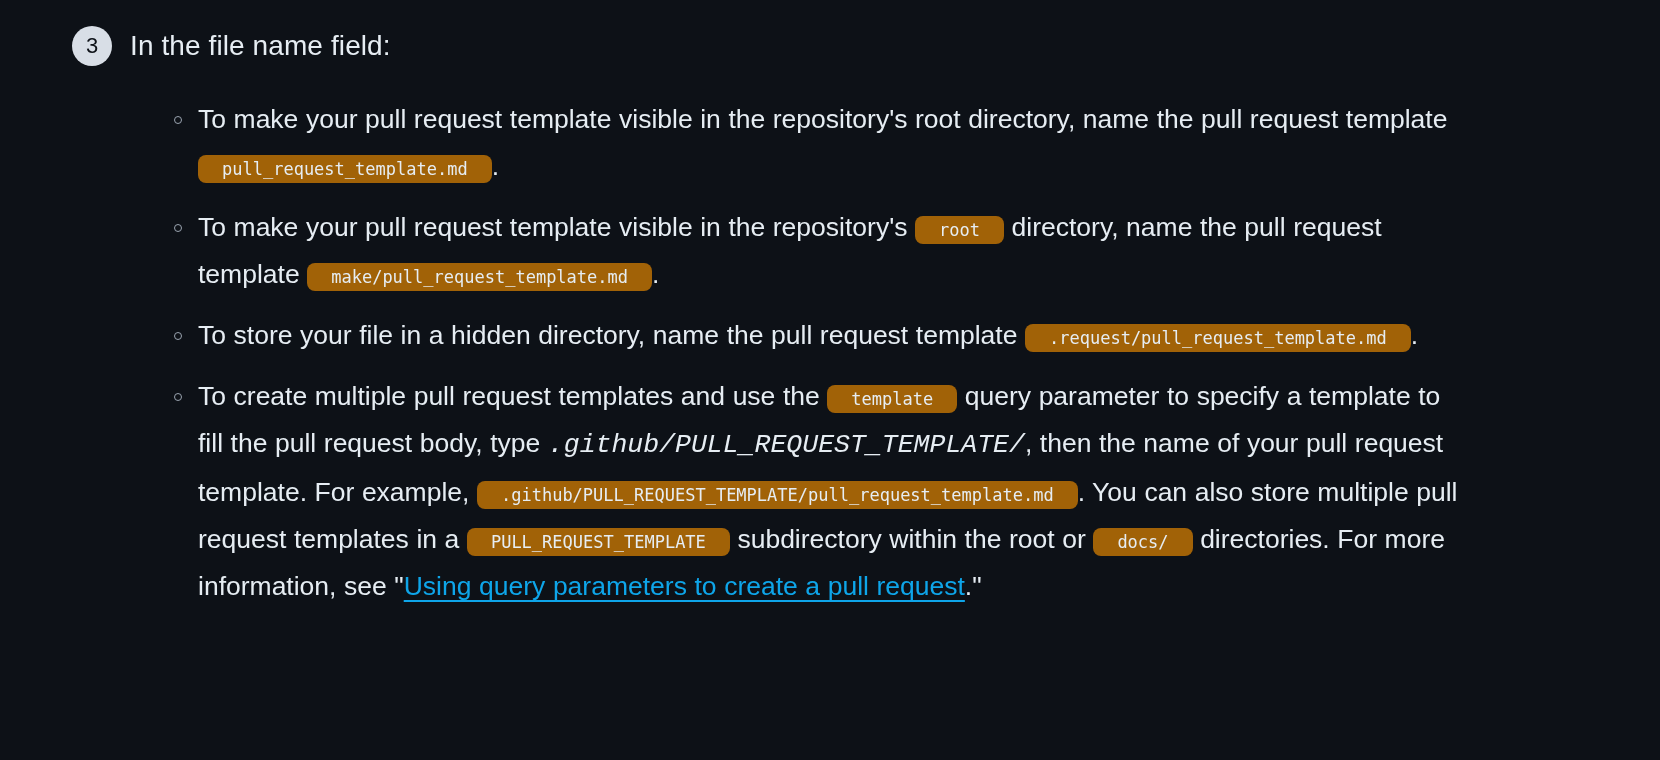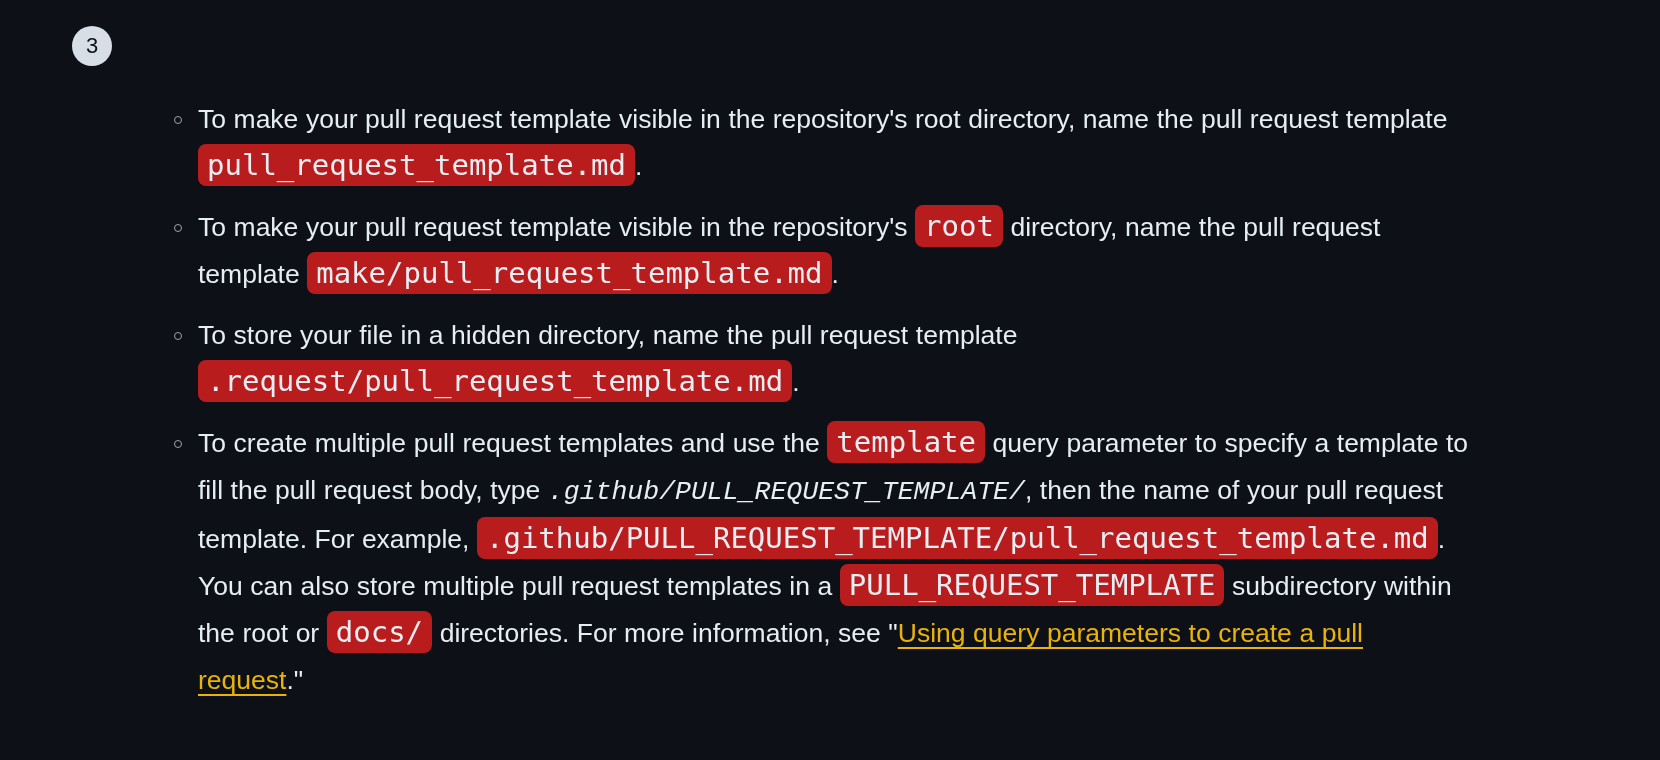--- a/index.html
+++ b/index.html
@@ -79,50 +79,51 @@
     top: 20px;
     width: 8px;
     height: 8px;
     border: 1.6px solid #9aa4b0;
     border-radius: 50%;
     box-sizing: border-box;
   }
 
   code.chip {
     font-family: "DejaVu Sans Mono", "Liberation Mono", monospace;
-    font-size: 29px;
-    background: #b91c1c;
+    font-size: 17px;
+    background: #a16207;
     color: #e6edf3;
     border-radius: 8px;
-    padding: 4px 9px;
+    padding: 4px 24px;
     white-space: nowrap;
     line-height: 1;
     box-decoration-break: clone;
     -webkit-box-decoration-break: clone;
   }
 
   em.ital {
     font-style: italic;
     font-family: Liberation Mono, monospace;
   }
 
   a.doclink {
-    color: #eab308;
+    color: #0ea5e9;
     text-decoration: underline;
     text-underline-offset: 5px;
     text-decoration-thickness: 2px;
   }
 </style>
 </head>
 <body>
 
 <div class="page">
 
   <div class="step-row">
     <div class="step-badge">3</div>
+    <div class="step-title">In the file name field:</div>
   </div>
 
   <ul class="bullets">
       <li class="bullet"><span>To make your pull request template visible in the repository's root directory, name the pull request template </span><code class="chip">pull_request_template.md</code><span>.</span></li>
       <li class="bullet"><span>To make your pull request template visible in the repository's </span><code class="chip">root</code><span> directory, name the pull request template </span><code class="chip">make/pull_request_template.md</code><span>.</span></li>
       <li class="bullet"><span>To store your file in a hidden directory, name the pull request template </span><code class="chip">.request/pull_request_template.md</code><span>.</span></li>
       <li class="bullet"><span>To create multiple pull request templates and use the </span><code class="chip">template</code><span> query parameter to specify a template to fill the pull request body, type </span><em class="ital">.github/PULL_REQUEST_TEMPLATE/</em><span>, then the name of your pull request template. For example, </span><code class="chip">.github/PULL_REQUEST_TEMPLATE/pull_request_template.md</code><span>. You can also store multiple pull request templates in a </span><code class="chip">PULL_REQUEST_TEMPLATE</code><span> subdirectory within the root or </span><code class="chip">docs/</code><span> directories. For more information, see "</span><a class="doclink" href="#">Using query parameters to create a pull request</a><span>."</span></li>
     </ul>
 
 </div>

